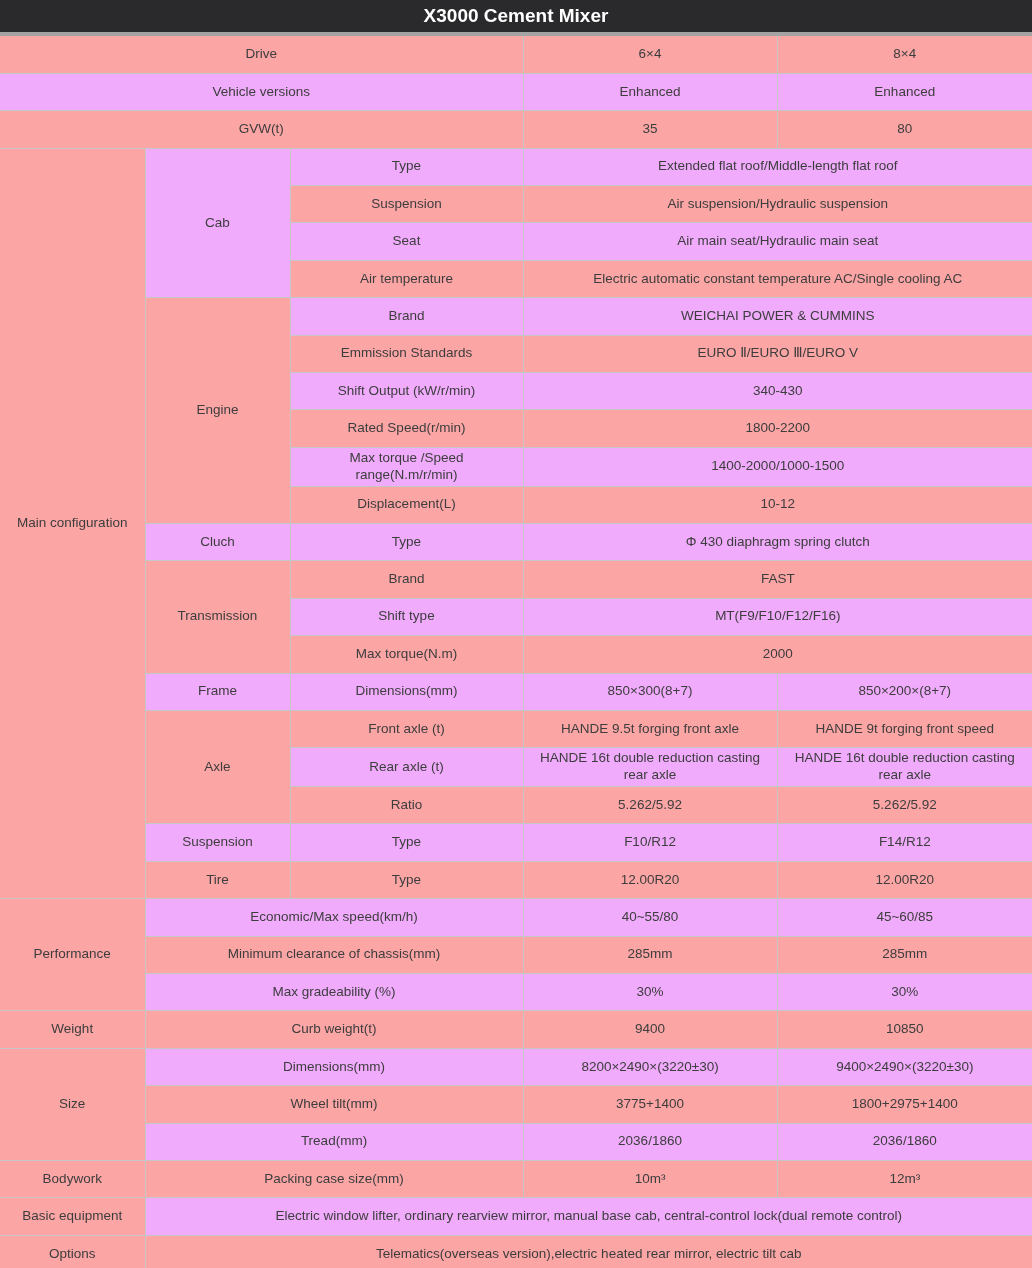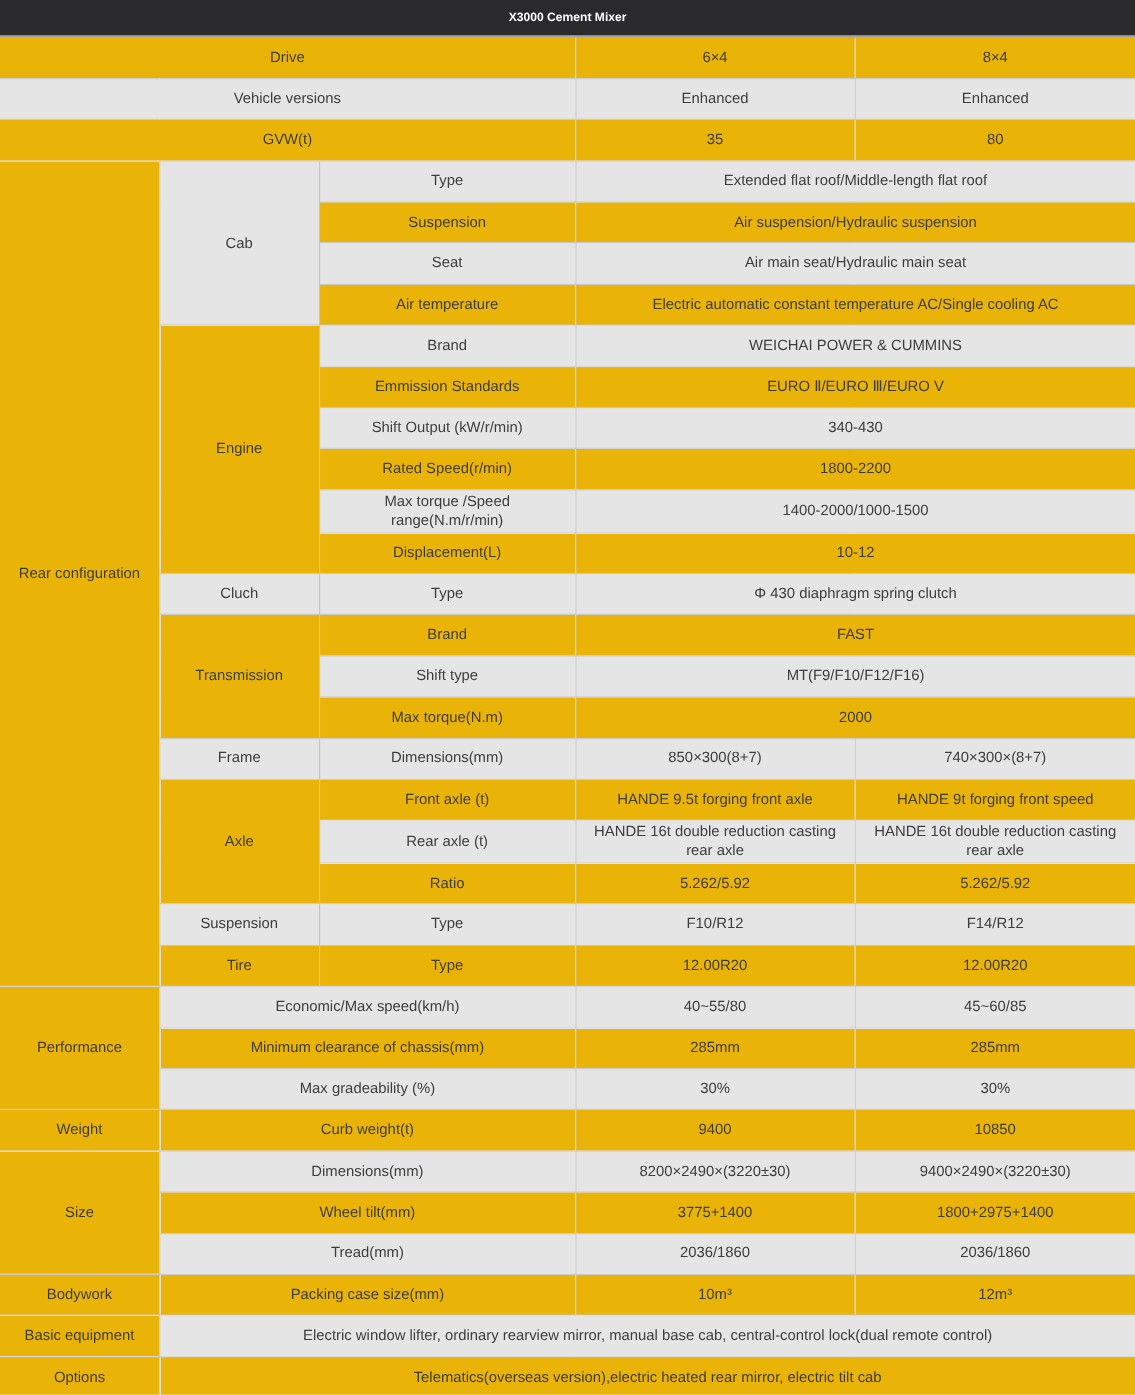--- a/index.html
+++ b/index.html
@@ -4,39 +4,39 @@
 <style>
   html,body{margin:0;padding:0;background:#ffffff;}
   .sheet{
     width:1032px;height:1268px;
     font-family:"Liberation Sans","DejaVu Sans",sans-serif;
     color:#3d3d3d;font-size:13.5px;
     box-sizing:border-box;
   }
   .title-bar{
     height:32px;background:#2a2a2c;color:#ffffff;
-    font-weight:bold;font-size:11px;
+    font-weight:bold;font-size:19px;
     display:flex;align-items:center;justify-content:center;
-    border-bottom:2px solid #a3a3a3;
+    border-bottom:4px solid #a3a3a3;
   }
   table.spec{
     width:1032px;height:1232px;
     border-collapse:collapse;table-layout:fixed;
   }
   table.spec td{
     border:1px solid #c6c6c6;
     text-align:center;vertical-align:middle;
     padding:2px 14px;line-height:1.25;
     overflow:hidden;
   }
   table.spec tr{height:37.4px;}
   
   table.spec{border-style:hidden;}
-  .g{background:#eab308;}
-  .w{background:#e5e5e5;}
+  .g{background:#fca5a5;}
+  .w{background:#f0abfc;}
   col.c1{width:145px;}
   col.c2{width:145px;}
   col.c3{width:233px;}
   col.c4{width:254px;}
   col.c5{width:255px;}
   
   .toplabel{padding-right:158px;}
 </style>
 </head>
 <body>
@@ -64,21 +64,21 @@
       <td class="w">Enhanced</td>
       <td class="w">Enhanced</td>
     </tr>
     <tr>
       <td colspan="3" class="g toplabel">GVW(t)</td>
       <td class="g">35</td>
       <td class="g">80</td>
     </tr>
 
     <tr>
-      <td rowspan="20" class="g">Rear configuration</td>
+      <td rowspan="20" class="g">Main configuration</td>
       <td rowspan="4" class="w">Cab</td>
       <td class="w">Type</td>
       <td colspan="2" class="w">Extended flat roof/Middle-length flat roof</td>
     </tr>
     <tr>
       <td class="g">Suspension</td>
       <td colspan="2" class="g">Air suspension/Hydraulic suspension</td>
     </tr>
     <tr>
       <td class="w">Seat</td>
@@ -132,21 +132,21 @@
     </tr>
     <tr>
       <td class="g">Max torque(N.m)</td>
       <td colspan="2" class="g">2000</td>
     </tr>
 
     <tr>
       <td class="w">Frame</td>
       <td class="w">Dimensions(mm)</td>
       <td class="w">850×300(8+7)</td>
-      <td class="w">740×300×(8+7)</td>
+      <td class="w">850×200×(8+7)</td>
     </tr>
 
     <tr>
       <td rowspan="3" class="g">Axle</td>
       <td class="g">Front axle (t)</td>
       <td class="g">HANDE 9.5t forging front axle</td>
       <td class="g">HANDE 9t forging front speed</td>
     </tr>
     <tr>
       <td class="w">Rear axle (t)</td>

